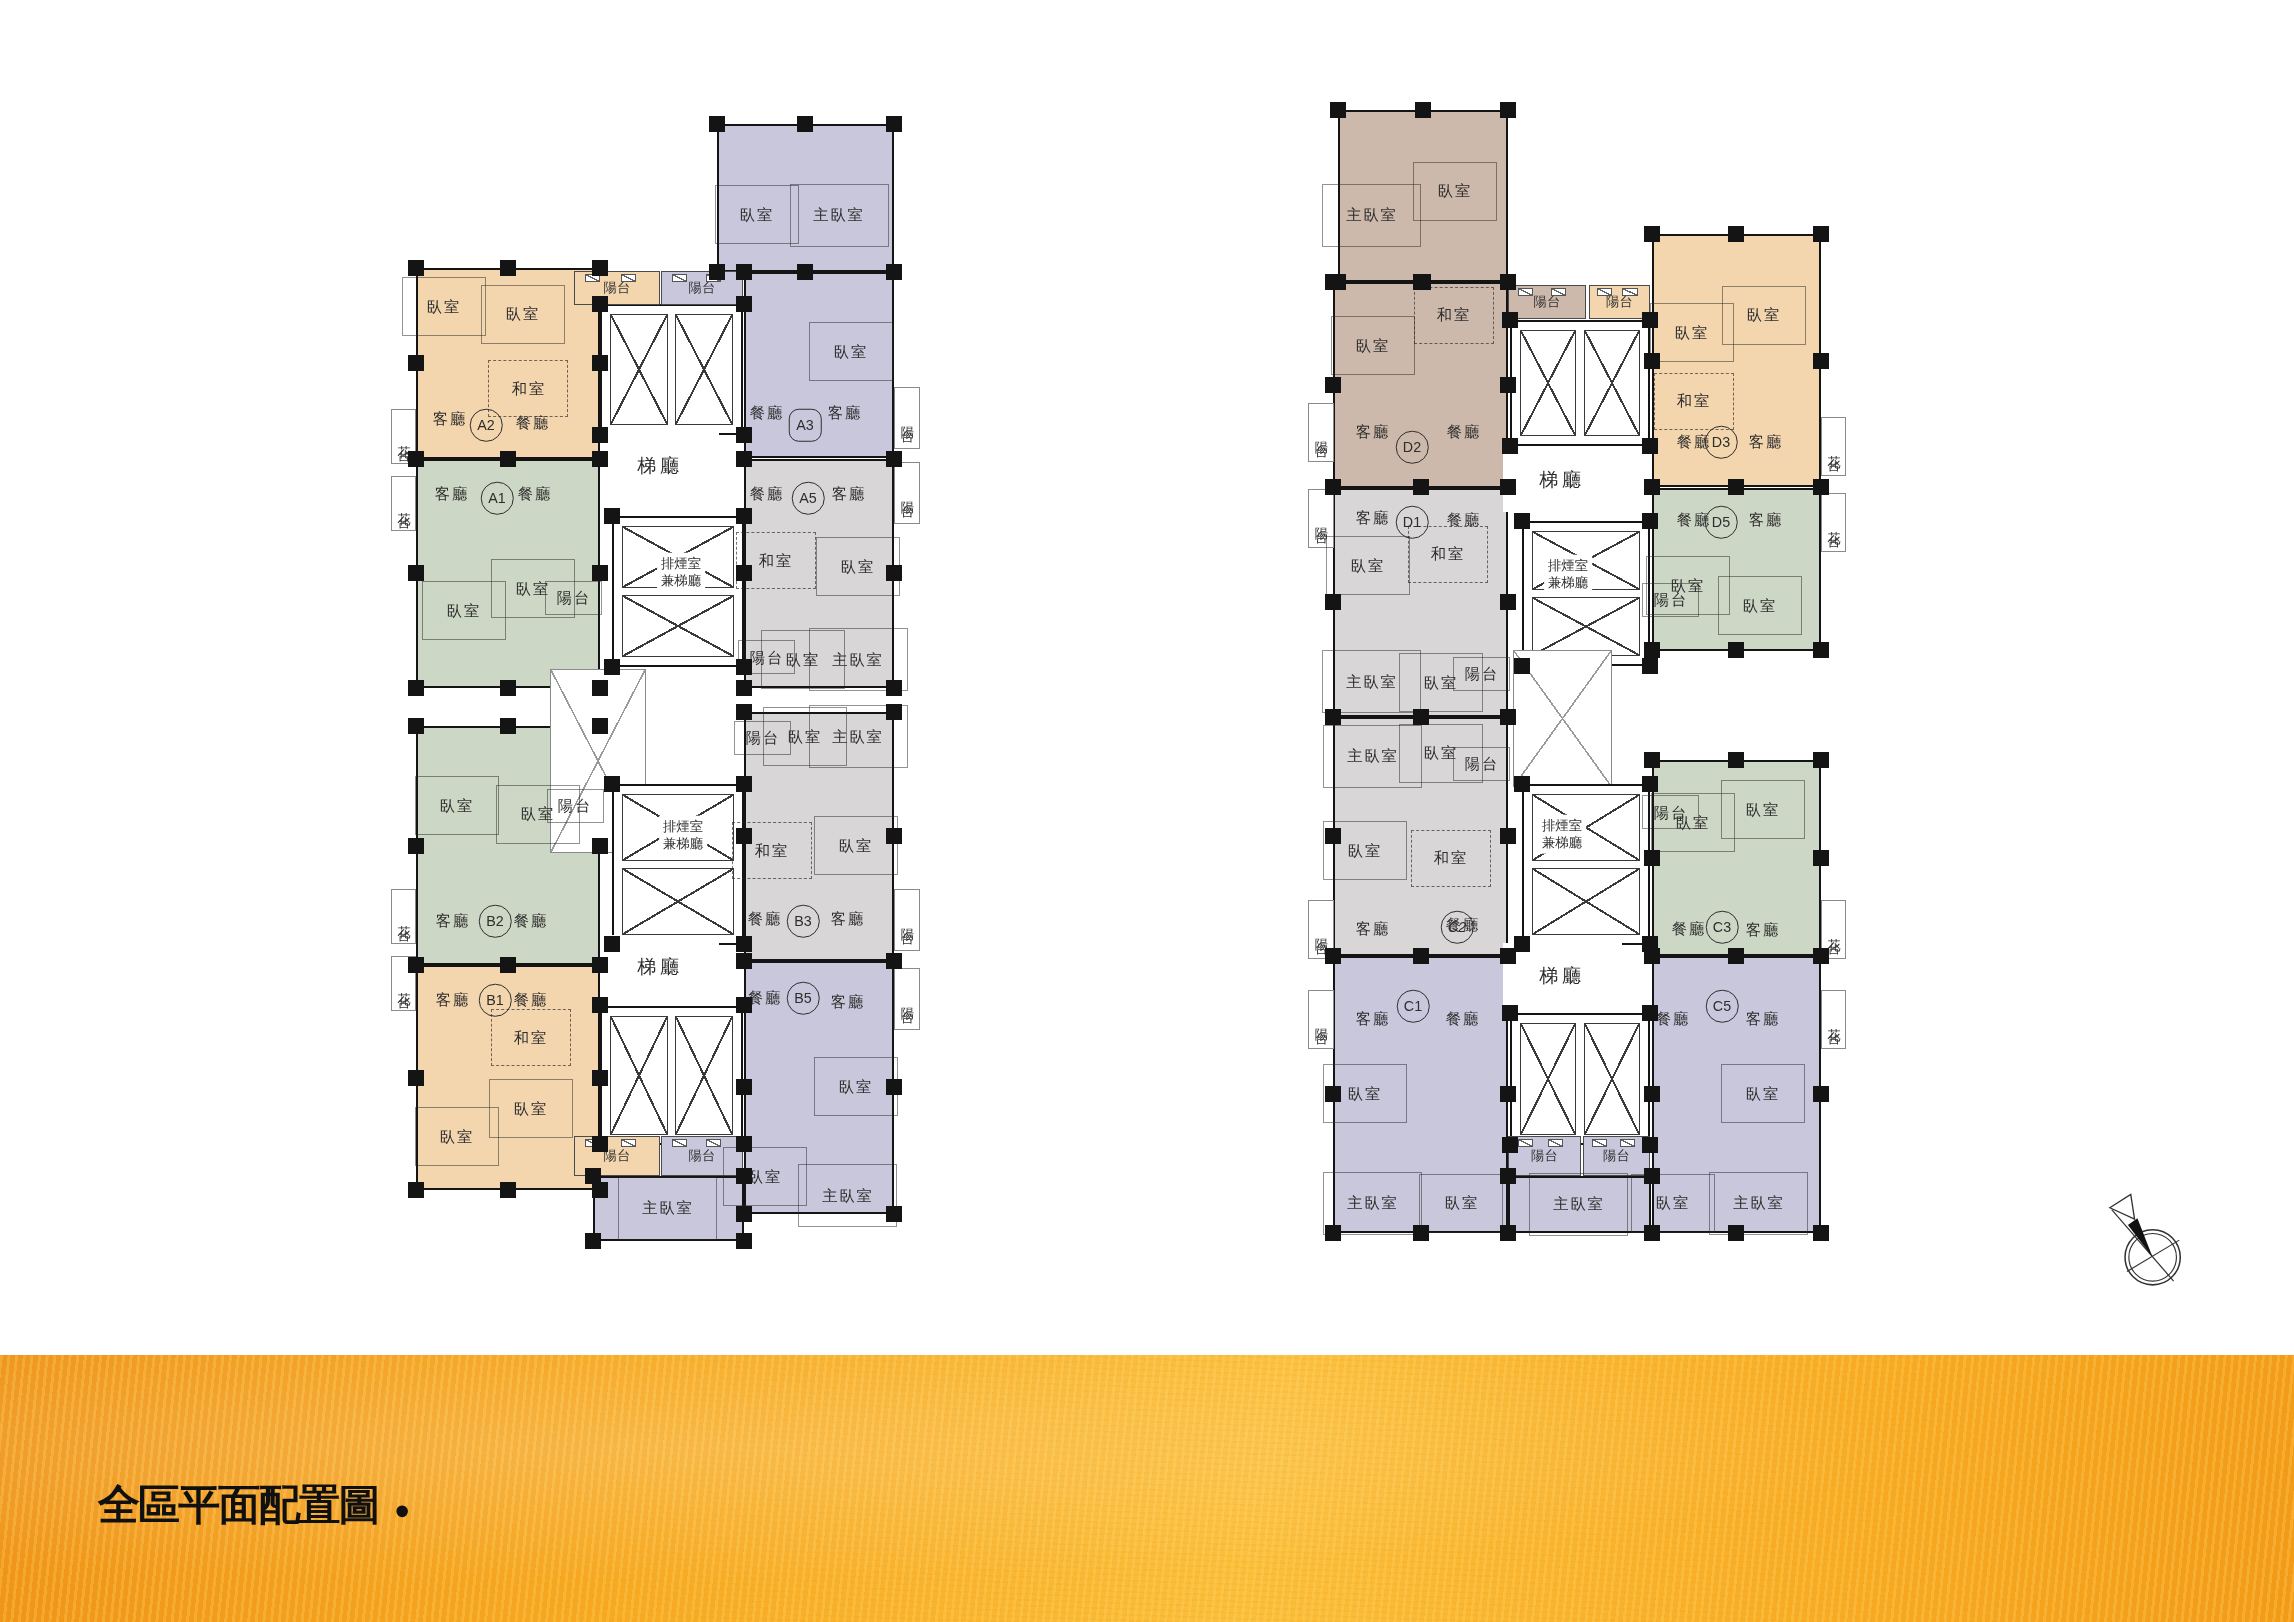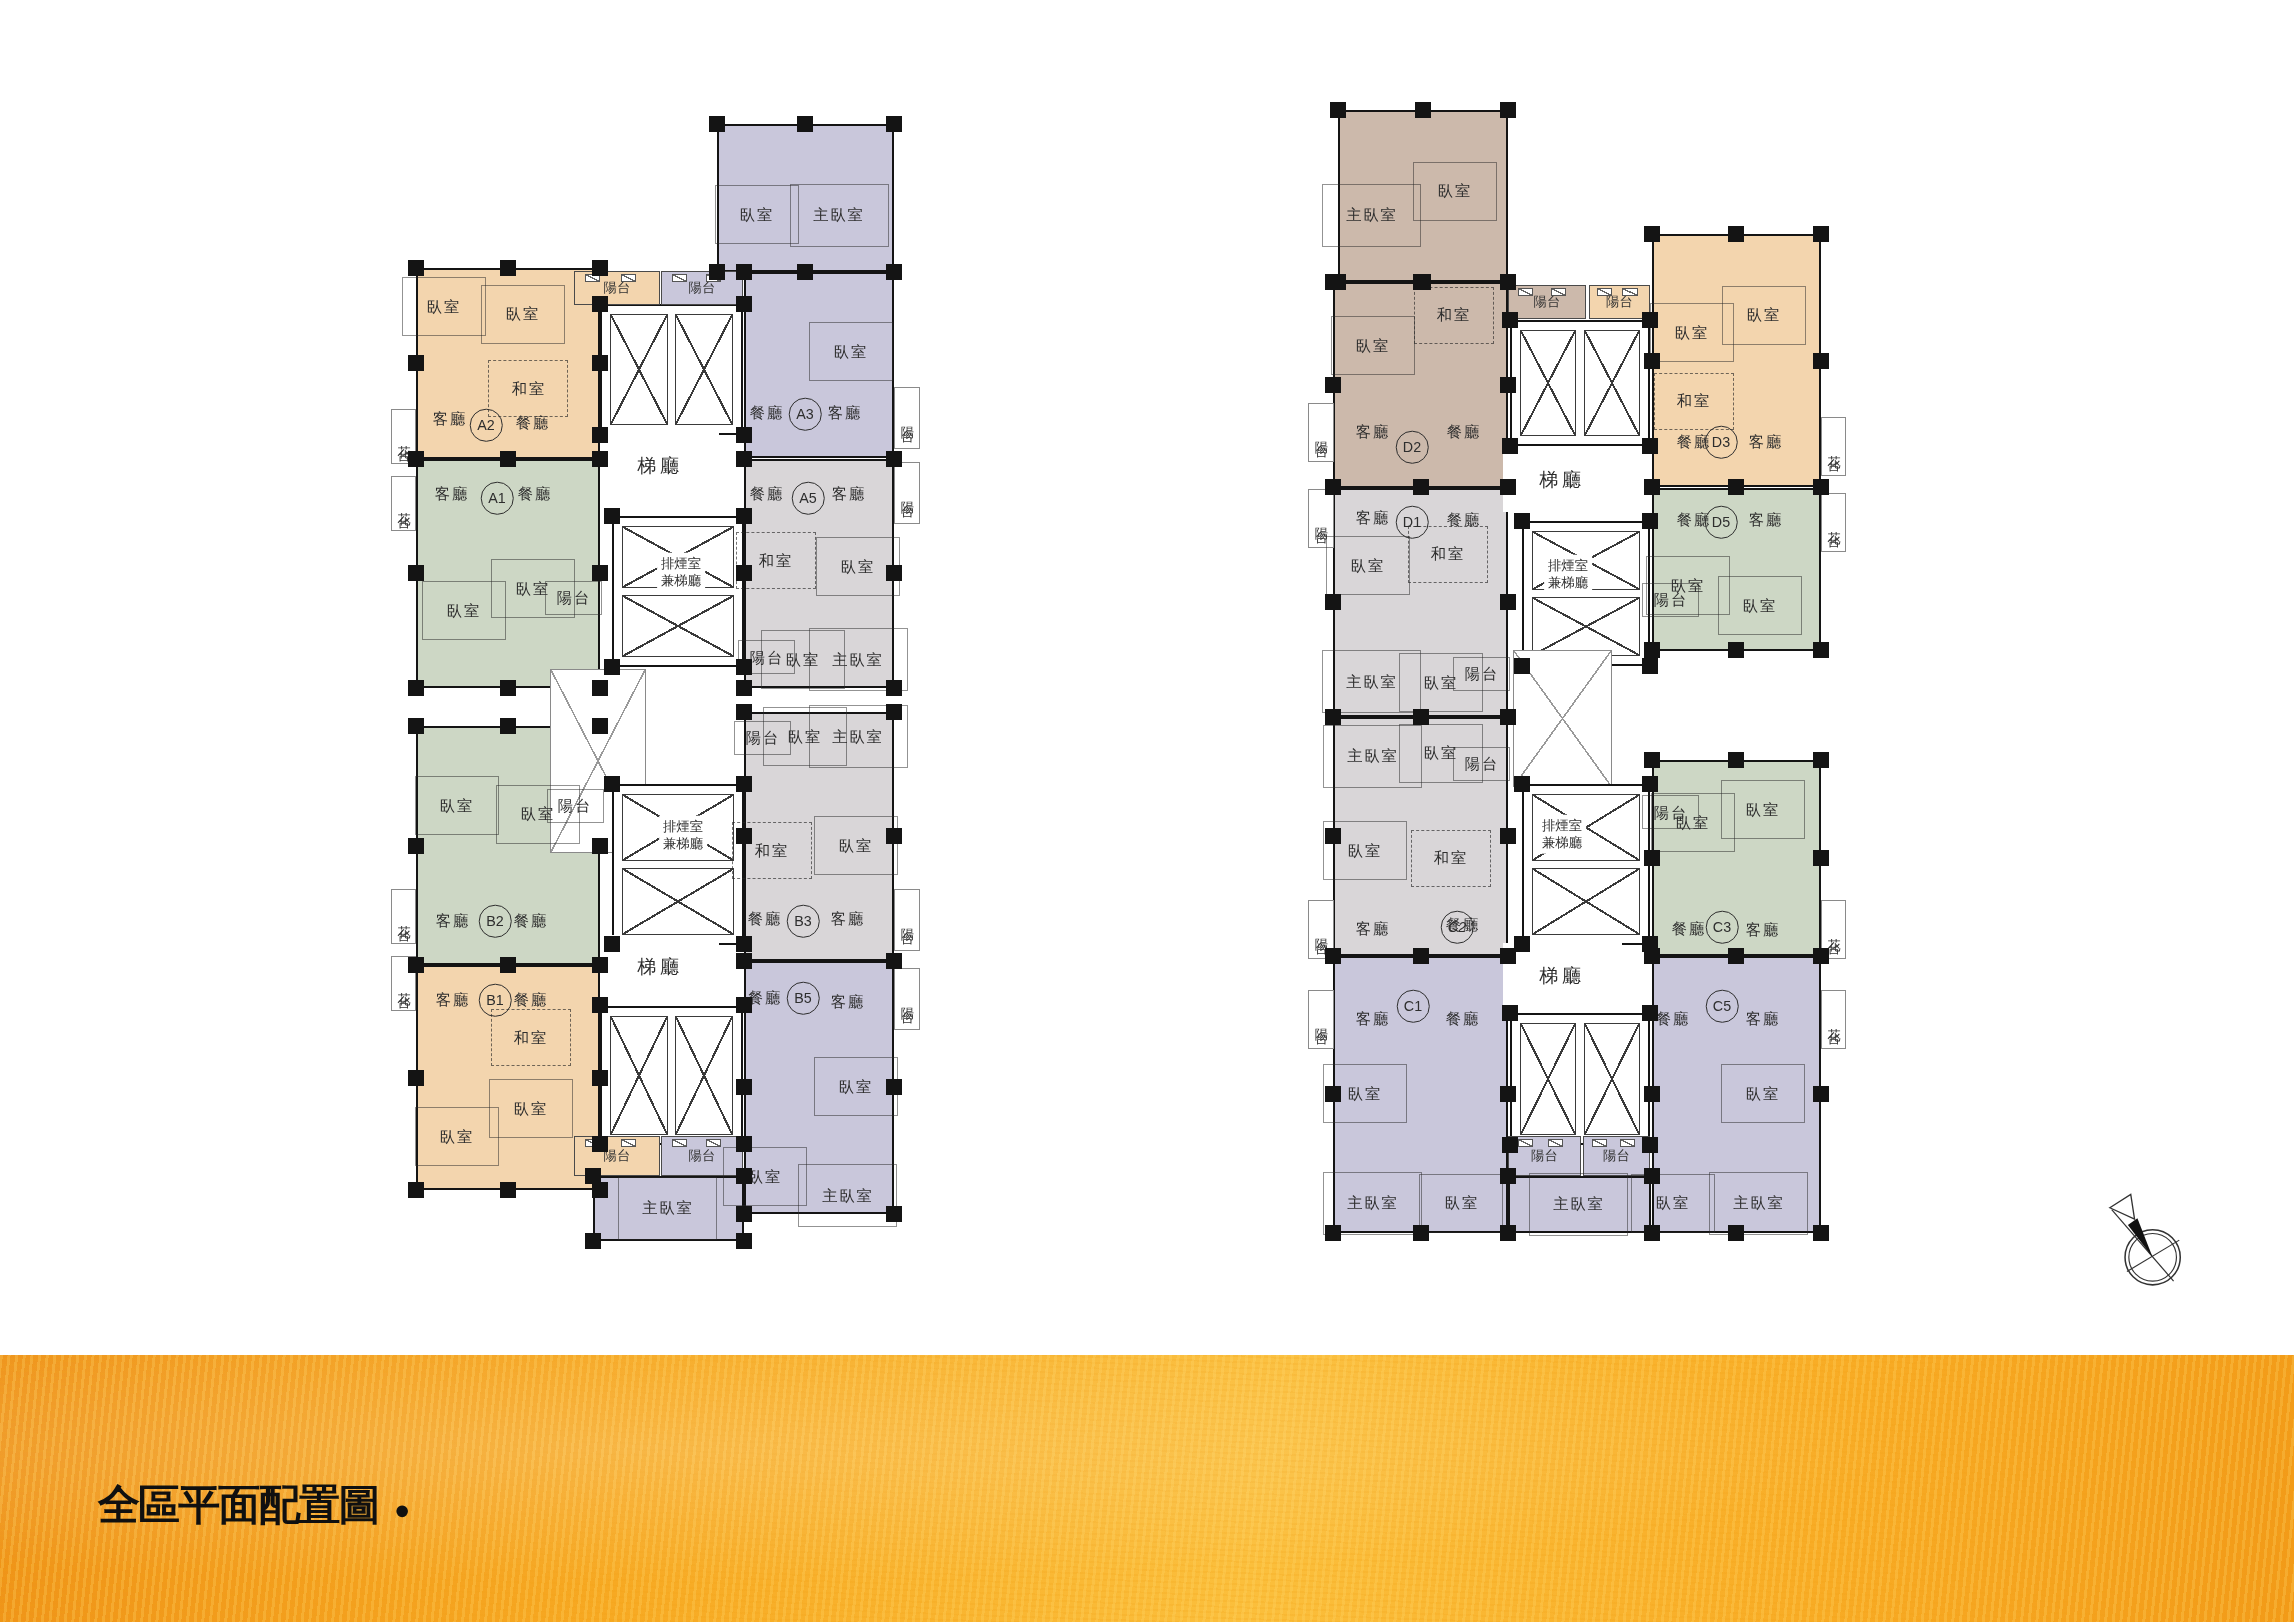--- a/index.html
+++ b/index.html
@@ -244,21 +244,21 @@
       <div class="abs lbl " style="left: 574px; top: 598px;">陽台</div>
       <div class="abs badge" style="left: 497px; top: 498px;">A1</div>
       <div class="abs room-box" style="left: 715px; top: 185px; width: 84px; height: 59px;"></div>
       <div class="abs lbl " style="left: 757px; top: 215px;">臥室</div>
       <div class="abs room-box" style="left: 790px; top: 184px; width: 99px; height: 63px;"></div>
       <div class="abs lbl " style="left: 839px; top: 215px;">主臥室</div>
       <div class="abs room-box" style="left: 809px; top: 322px; width: 84px; height: 59px;"></div>
       <div class="abs lbl " style="left: 851px; top: 352px;">臥室</div>
       <div class="abs lbl " style="left: 767px; top: 413px;">餐廳</div>
       <div class="abs lbl " style="left: 845px; top: 413px;">客廳</div>
-      <div class="abs badge" style="left: 805px; top: 414px;">A3</div>
+      <div class="abs badge" style="left: 805px; top: 425px; border-radius: 10px;">A3</div>
       <div class="abs lbl " style="left: 767px; top: 494px;">餐廳</div>
       <div class="abs lbl " style="left: 849px; top: 494px;">客廳</div>
       <div class="abs room-box dashed" style="left: 736px; top: 532px; width: 80px; height: 57px;"></div>
       <div class="abs lbl " style="left: 776px; top: 561px;">和室</div>
       <div class="abs room-box" style="left: 816px; top: 537px; width: 84px; height: 59px;"></div>
       <div class="abs lbl " style="left: 858px; top: 567px;">臥室</div>
       <div class="abs room-box" style="left: 738px; top: 640px; width: 57px; height: 34px;"></div>
       <div class="abs lbl " style="left: 767px; top: 658px;">陽台</div>
       <div class="abs room-box" style="left: 761px; top: 630px; width: 84px; height: 59px;"></div>
       <div class="abs lbl " style="left: 803px; top: 660px;">臥室</div>

